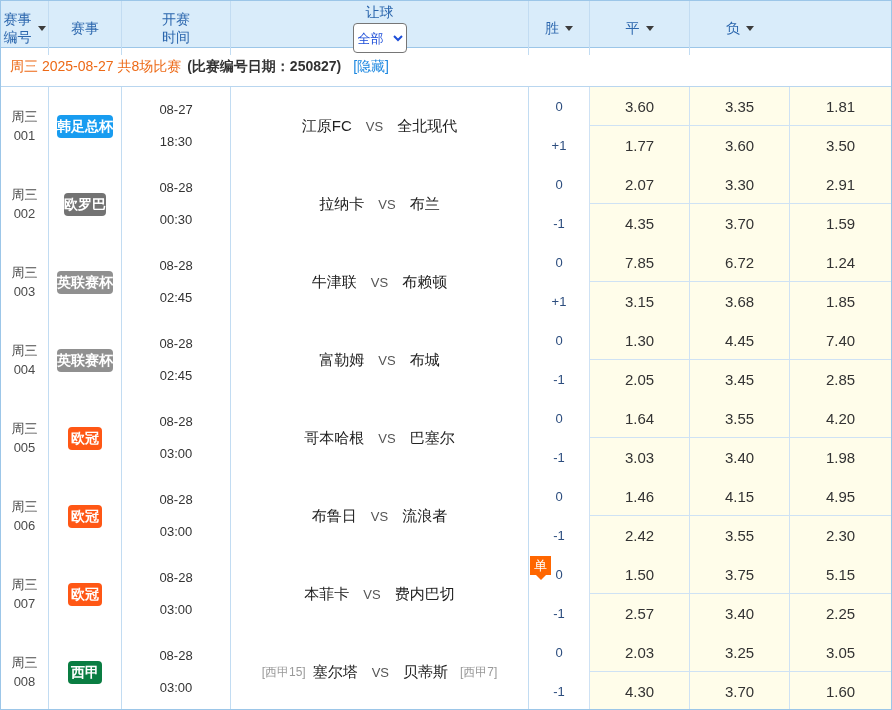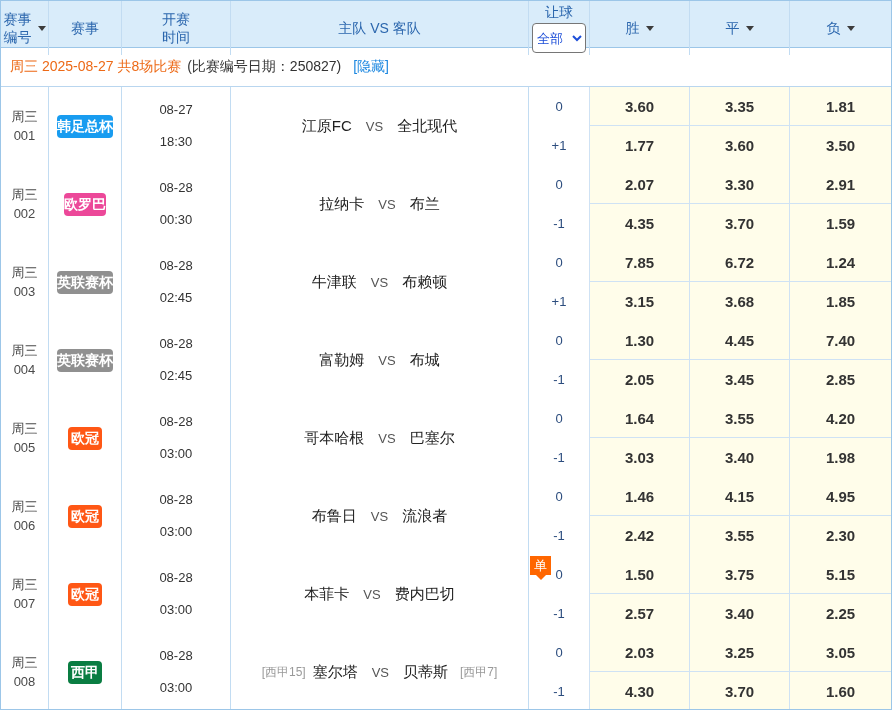--- a/index.html
+++ b/index.html
@@ -27,21 +27,21 @@
   .hcap-head select {
     font-size: 13px; width: 54px; height: 30px; border: 1px solid #767676; border-radius: 4px;
     background: #fff; color: #1d4ed8; font-family: inherit;
   }
   
   .subheader {
     height: 39px; display: flex; align-items: center; padding: 7px 9px; font-size: 14px;
     border-bottom: 1px solid #b9d6ef; background: #fff;
   }
   .sub-highlight { color: #ed6a17; }
-  .sub-detail { color: #333; margin-left: 6px; }
+  .sub-detail { color: #333; margin-left: 6px; font-weight: bold; }
   .sub-link { color: #1b87e0; margin-left: 12px; cursor: pointer; text-decoration: none; }
   
   .match-row { height: 78px; grid-template-rows: 39px 39px; border-bottom: 1px solid #b9d6ef; }
   .match-row:last-child { border-bottom: none; }
   .cell { display: flex; align-items: center; justify-content: center; }
   .c-no, .c-league, .c-time, .c-teams {
     grid-row: 1 / 3; border-right: 1px solid #c2dcf2; background: #fff;
     flex-direction: column;
   }
   .c-no { grid-column: 1; color: #4a4a4a; font-size: 13px; line-height: 19px; }
@@ -54,21 +54,21 @@
   .rank-tag.away-side { margin-left: 12px; }
   .badge {
     color: #fff; font-size: 14px; padding: 4px 0; border-radius: 4px; min-width: 34px;
     text-align: center; line-height: 15px; font-weight: bold;
   }
   .hcap {
     grid-column: 5; border-right: 1px solid #cfe2f4; background: #fff;
     font-size: 13px; color: #2c4d7e; position: relative;
   }
   .odd {
-    background: #fffdea; border-right: 1px solid #cfe2f4; font-weight: bold;
+    background: #fffdea; border-right: 1px solid #cfe2f4; font-weight: normal;
     font-size: 15px; color: #333; cursor: pointer;
   }
   .win { grid-column: 6; } .draw { grid-column: 7; } .lose { grid-column: 8; border-right: none; }
   .s1 { grid-row: 1; } .s2 { grid-row: 2; }
   .odd.s1 { border-bottom: 1px solid #cfe2f4; }
   .single-badge {
     position: absolute; top: 1px; left: 1px; width: 21px; height: 19px; background: #ff6600;
     color: #fff; font-size: 13px; display: none; align-items: center; justify-content: center;
   }
   .single-badge::after {
@@ -91,23 +91,20 @@
     </div>
     <div class="hcell">
       <span>赛事</span>
     </div>
     <div class="hcell">
       <span>
         <span>开赛</span><br>
         <span>时间</span>
       </span>
     </div>
-    <div class="hcell">
-      <span>主队 VS 客队</span>
-    </div>
     <div class="hcell hcap-head">
       <span>让球</span>
       <select>
         <option>全部</option>
       </select>
     </div>
     <div class="hcell">
       <span>胜</span>
       <span class="tri"></span>
     </div>
@@ -164,21 +161,21 @@
     <div class="cell odd draw s2">3.60</div>
     <div class="cell odd lose s2">3.50</div>
   </div>
 
   <div class="match-row grid">
     <div class="cell c-no">
       <div class="day">周三</div>
       <div class="no">002</div>
     </div>
     <div class="cell c-league">
-      <span class="badge" style="background: #ec4899;">欧罗巴</span>
+      <span class="badge" style="background: #737373;">欧罗巴</span>
     </div>
     <div class="cell c-time">
       <div class="date">08-28</div>
       <div class="time">00:30</div>
     </div>
     <div class="cell c-teams">
 
       <span class="home">拉纳卡</span>
       <span class="vs">VS</span>
       <span class="away">布兰</span>

